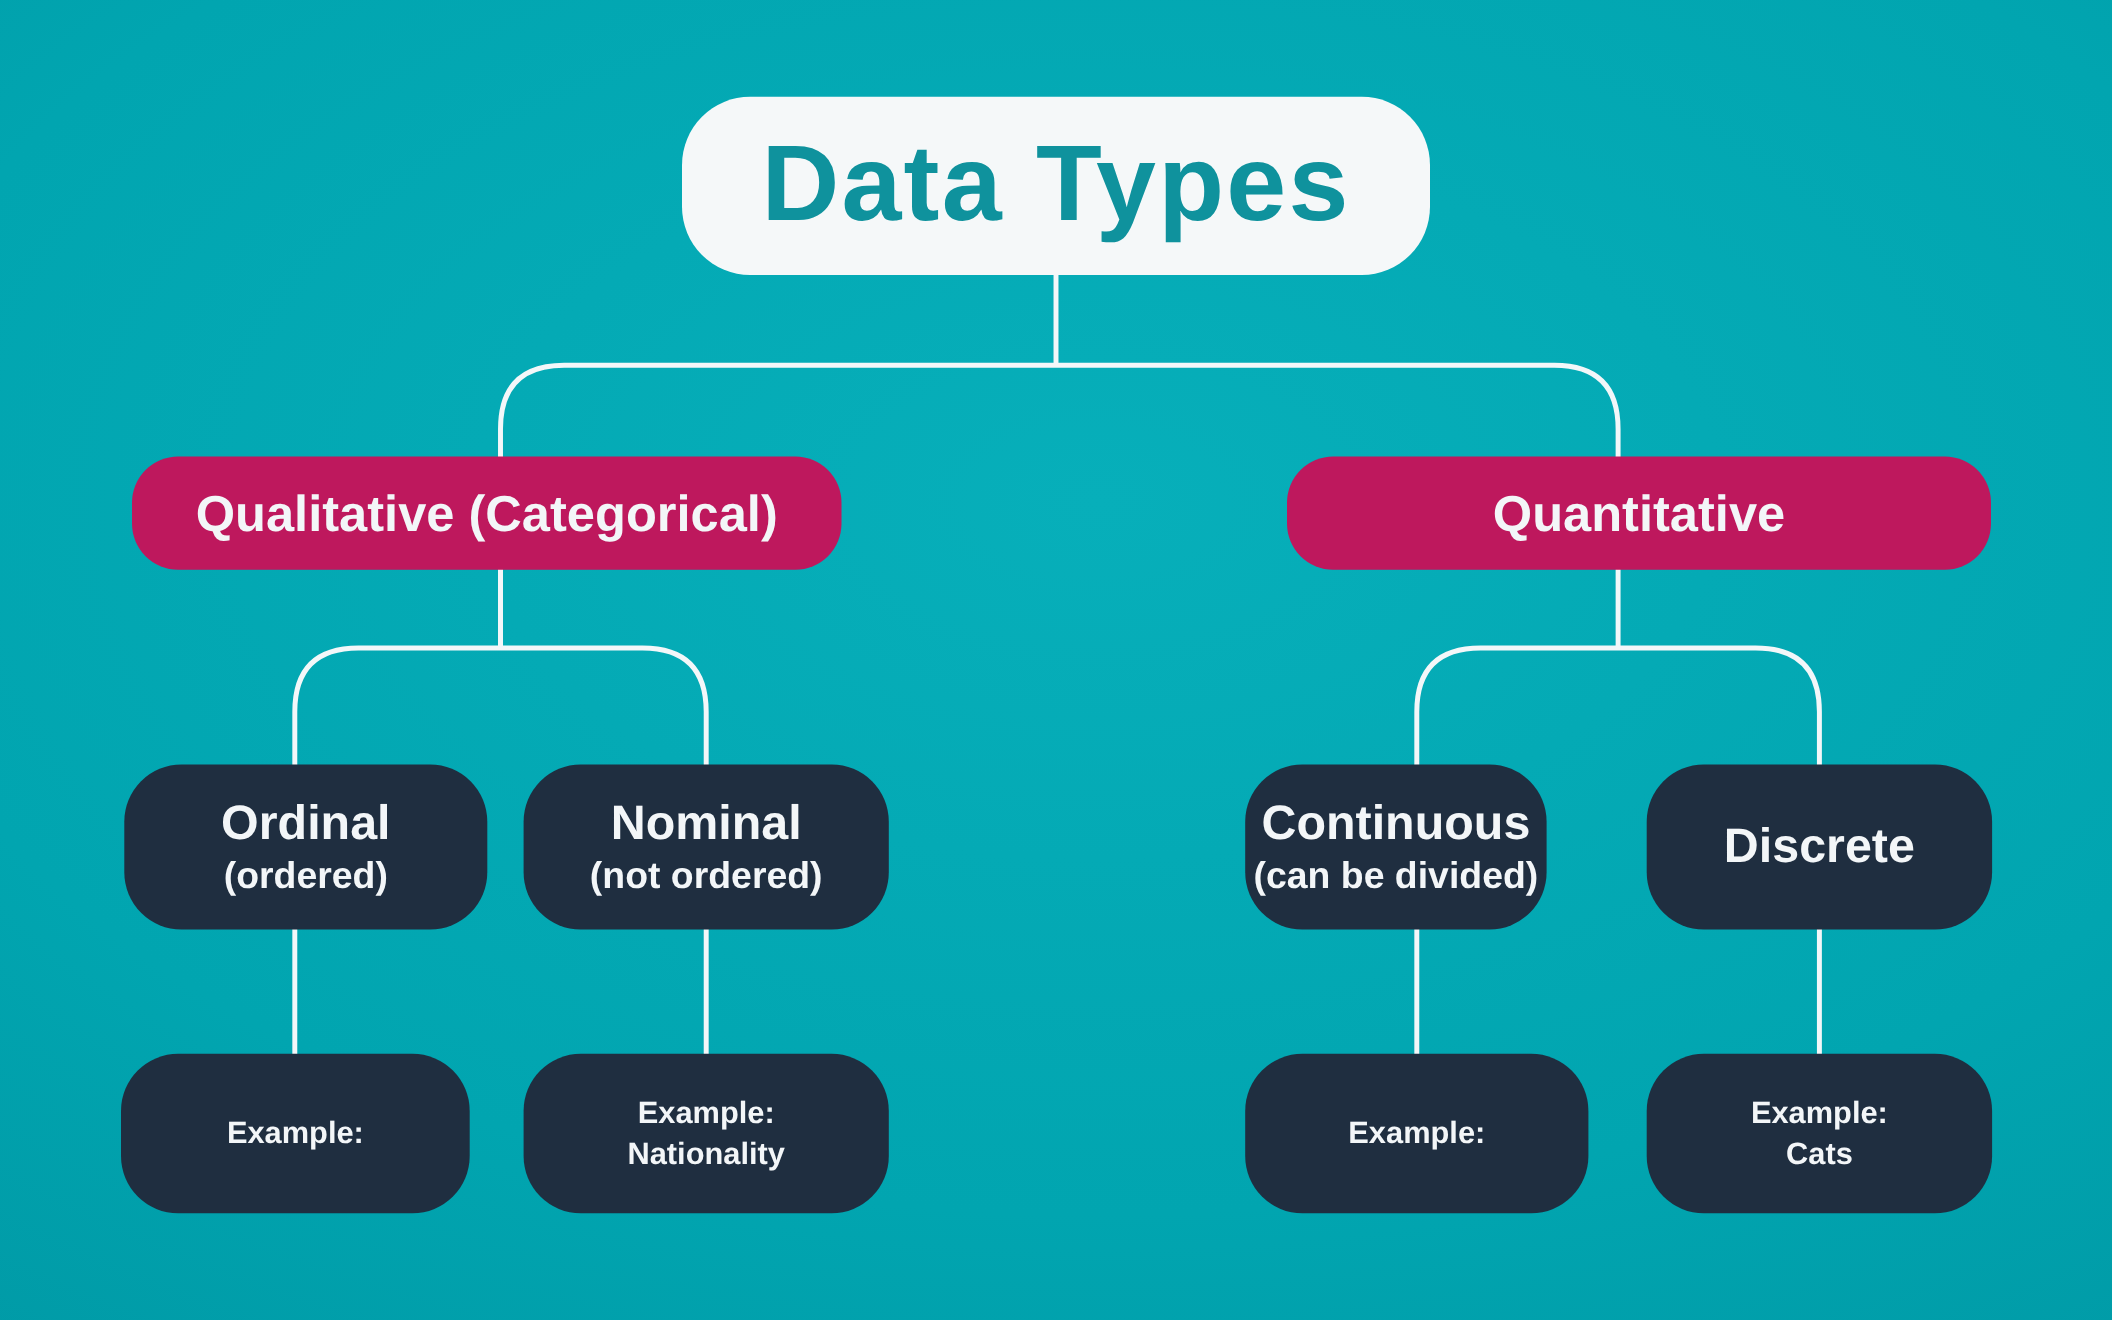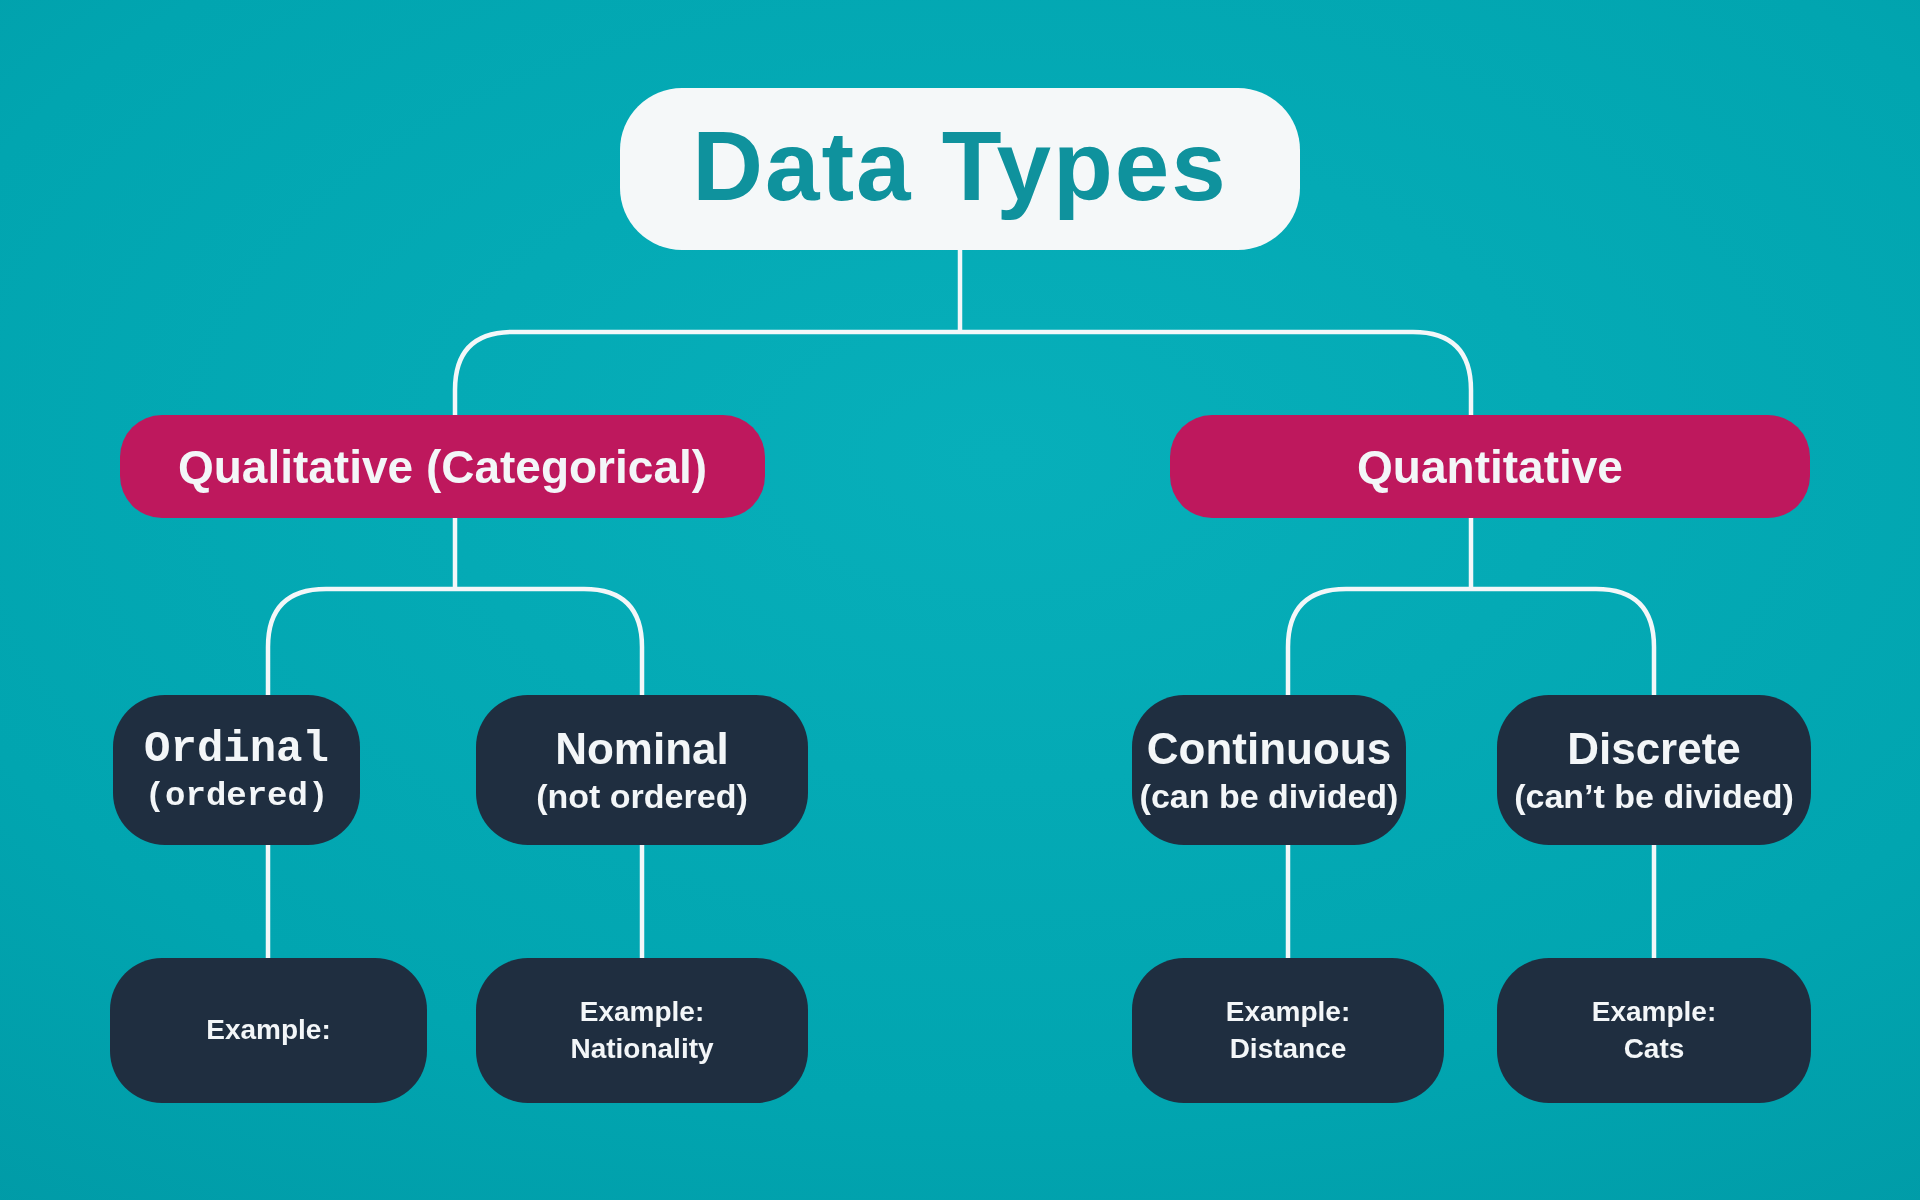--- a/index.html
+++ b/index.html
@@ -81,21 +81,21 @@
     height: 145px;
     background: #1f2e40;
     border-radius: 52px;
   }
   .example-line {
     color: #f3f6f8;
     font-size: 28px;
     font-weight: 700;
     line-height: 1.32;
   }
-  #leaf-ordinal     { left: 113px;  width: 247px; font-family: Liberation Mono, monospace; }
+  #leaf-ordinal     { left: 113px;  width: 330px; }
   #leaf-nominal     { left: 476px;  width: 332px; }
   #leaf-continuous  { left: 1132px; width: 274px; }
   #leaf-discrete    { left: 1497px; width: 314px; }
   #example-ordinal    { left: 110px;  width: 317px; }
   #example-nominal    { left: 476px;  width: 332px; }
   #example-continuous { left: 1132px; width: 312px; }
   #example-discrete   { left: 1497px; width: 314px; }
 </style>
 </head>
 <body>
@@ -137,33 +137,31 @@
   <div class="leaf-note">(not ordered)</div>
 </div>
 
 <div class="node leaf-box" id="leaf-continuous">
   <div class="leaf-name">Continuous</div>
   <div class="leaf-note">(can be divided)</div>
 </div>
 
 <div class="node leaf-box" id="leaf-discrete">
   <div class="leaf-name">Discrete</div>
-  <div class="leaf-note">(can’t be divided)</div>
 </div>
 
 <div class="node example-box" id="example-ordinal">
   <div class="example-line">Example:</div>
 </div>
 
 <div class="node example-box" id="example-nominal">
   <div class="example-line">Example:</div>
   <div class="example-line">Nationality</div>
 </div>
 
 <div class="node example-box" id="example-continuous">
   <div class="example-line">Example:</div>
-  <div class="example-line">Distance</div>
 </div>
 
 <div class="node example-box" id="example-discrete">
   <div class="example-line">Example:</div>
   <div class="example-line">Cats</div>
 </div>
 
 </body></html>

